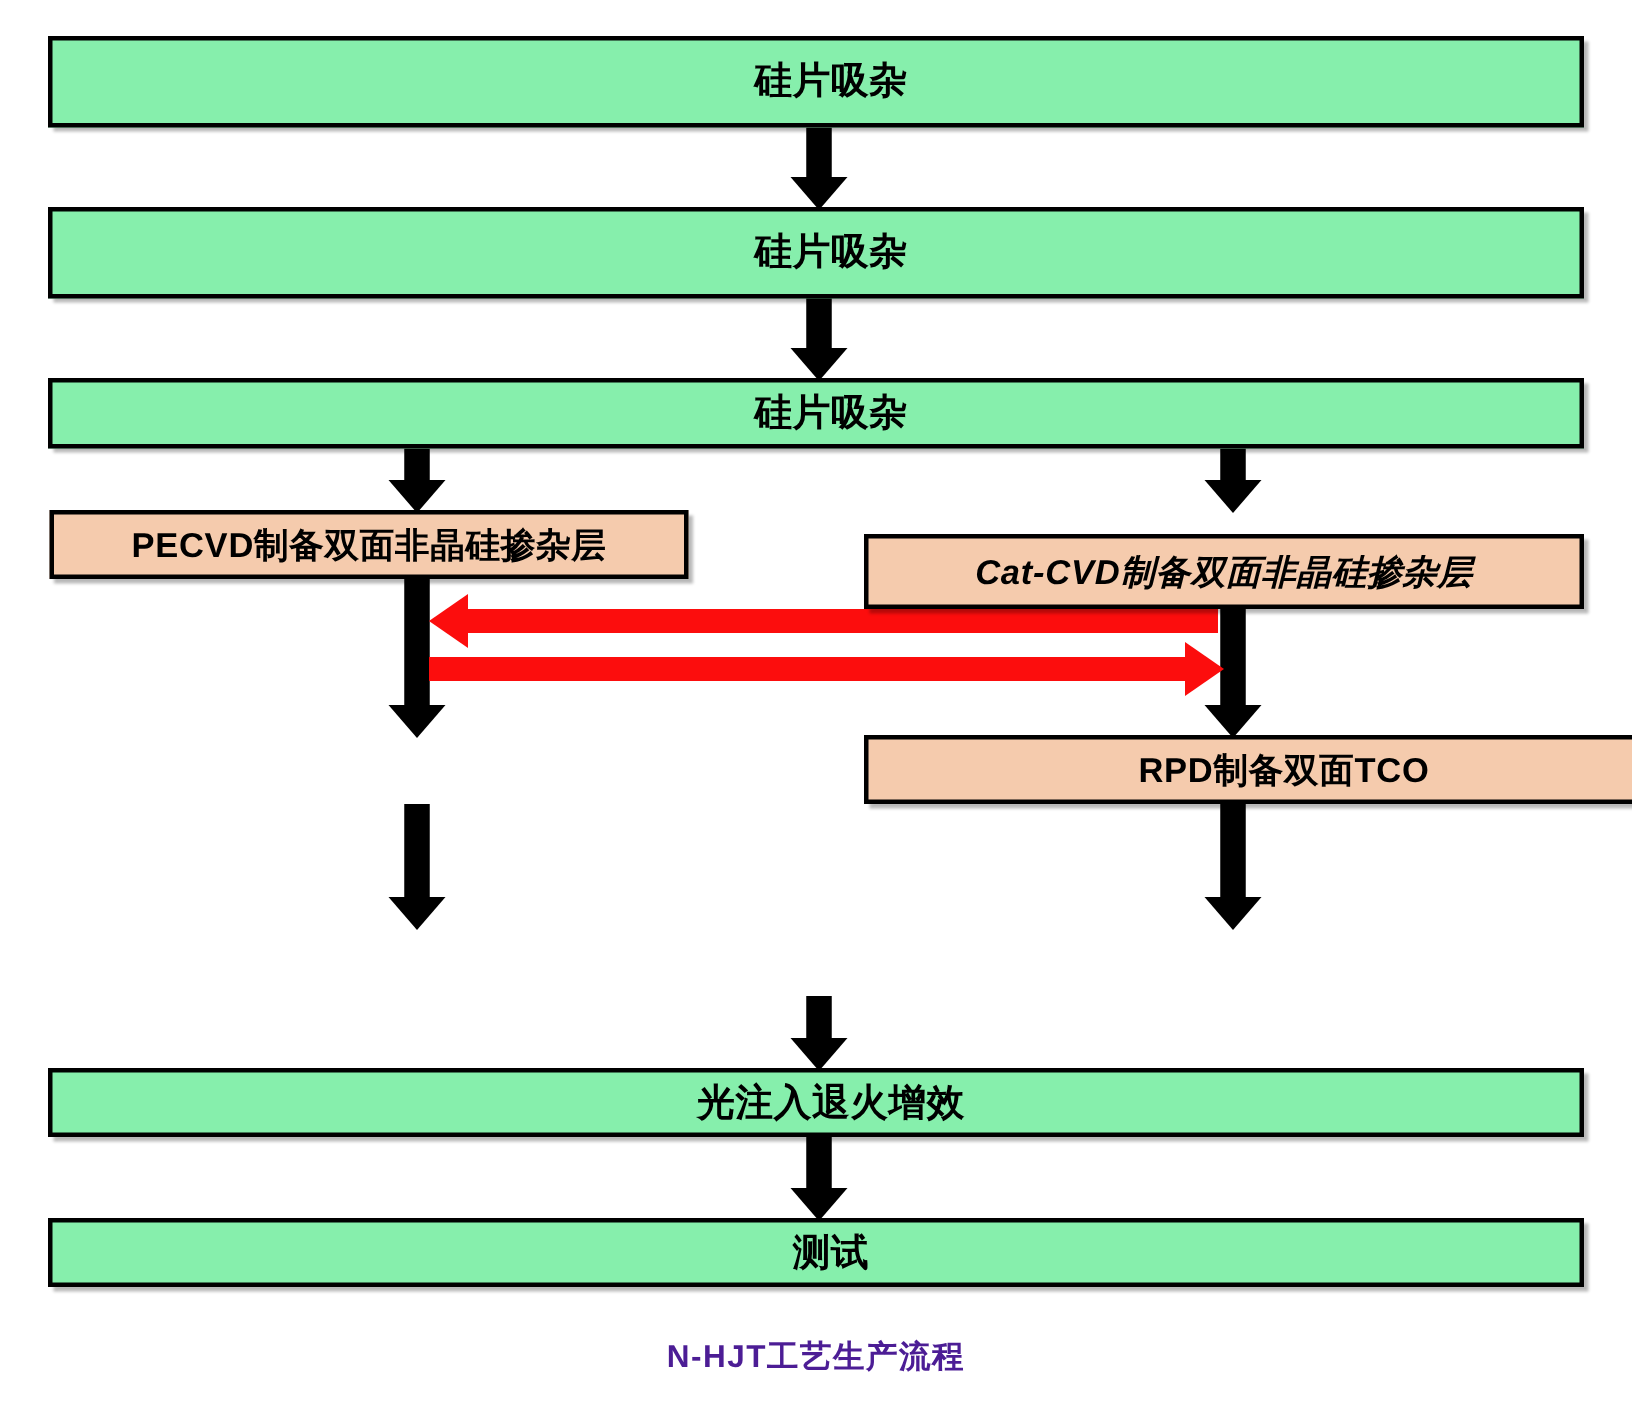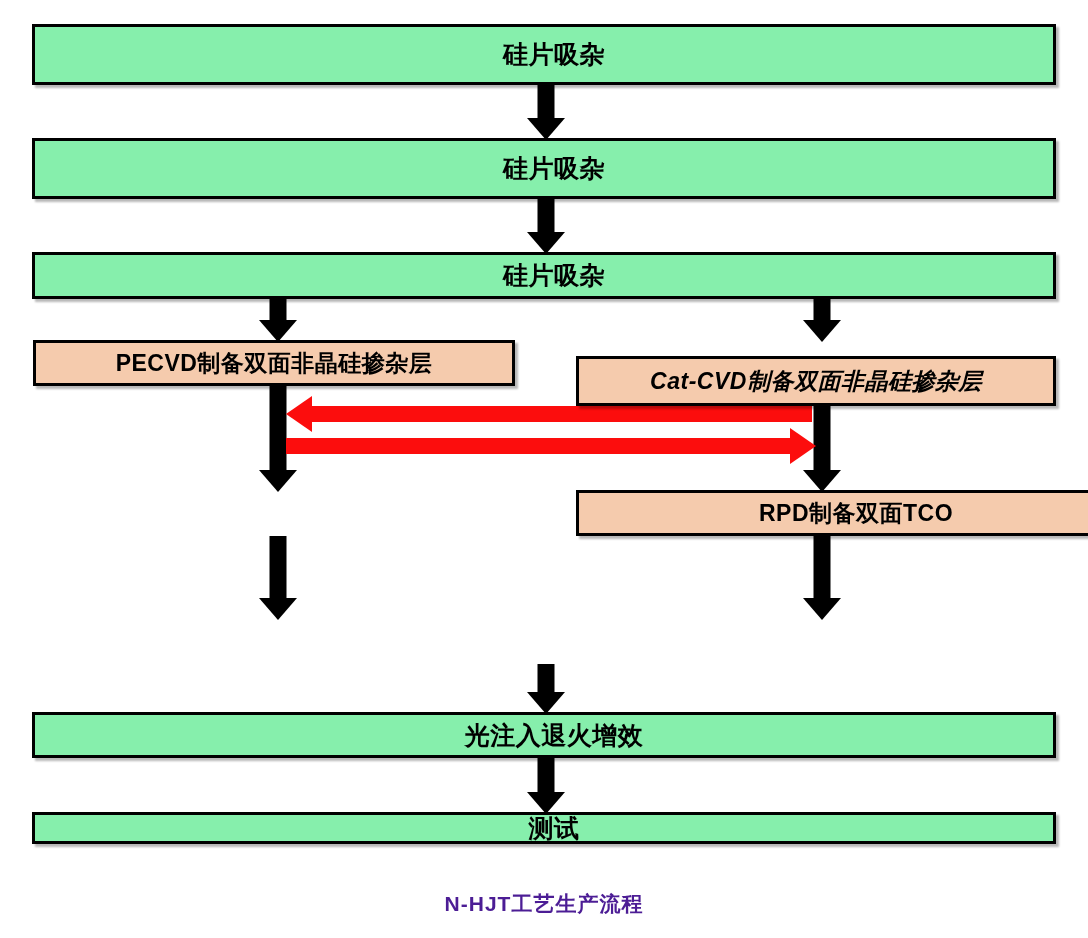--- a/index.html
+++ b/index.html
@@ -106,33 +106,33 @@
 
   <div class="node yellow" style="left: 32px; top: 24px; width: 1024px; height: 61px;">
       <span class="node-label">硅片吸杂</span>
     </div>
     <div class="node yellow" style="left: 32px; top: 138px; width: 1024px; height: 61px;">
       <span class="node-label">硅片吸杂</span>
     </div>
     <div class="node yellow" style="left: 32px; top: 252px; width: 1024px; height: 47px;">
       <span class="node-label">硅片吸杂</span>
     </div>
-    <div class="node pink" style="left: 33px; top: 340px; width: 482px; height: 46px;">
+    <div class="node pink" style="left: 33px; top: 340px; width: 426px; height: 46px;">
       <span class="node-label">PECVD制备双面非晶硅掺杂层</span>
     </div>
     <div class="node pink" style="left: 576px; top: 356px; width: 480px; height: 50px; font-style: italic;">
       <span class="node-label">Cat-CVD制备双面非晶硅掺杂层</span>
     </div>
     <div class="node pink" style="left: 576px; top: 490px; width: 560px; height: 46px;">
       <span class="node-label">RPD制备双面TCO</span>
     </div>
     <div class="node yellow" style="left: 32px; top: 712px; width: 1024px; height: 46px;">
       <span class="node-label">光注入退火增效</span>
     </div>
-    <div class="node yellow" style="left: 32px; top: 812px; width: 1024px; height: 32px;">
+    <div class="node yellow" style="left: 32px; top: 812px; width: 1024px; height: 46px;">
       <span class="node-label">测试</span>
     </div>
     <div class="arrow-black" style="left: 526px; top: 85px; width: 40px; height: 55px;">
       <div class="shaft" style="height: 35px;"></div>
       <div class="head"></div>
     </div>
     <div class="arrow-black" style="left: 526px; top: 198px; width: 40px; height: 56px;">
       <div class="shaft" style="height: 36px;"></div>
       <div class="head"></div>
     </div>

